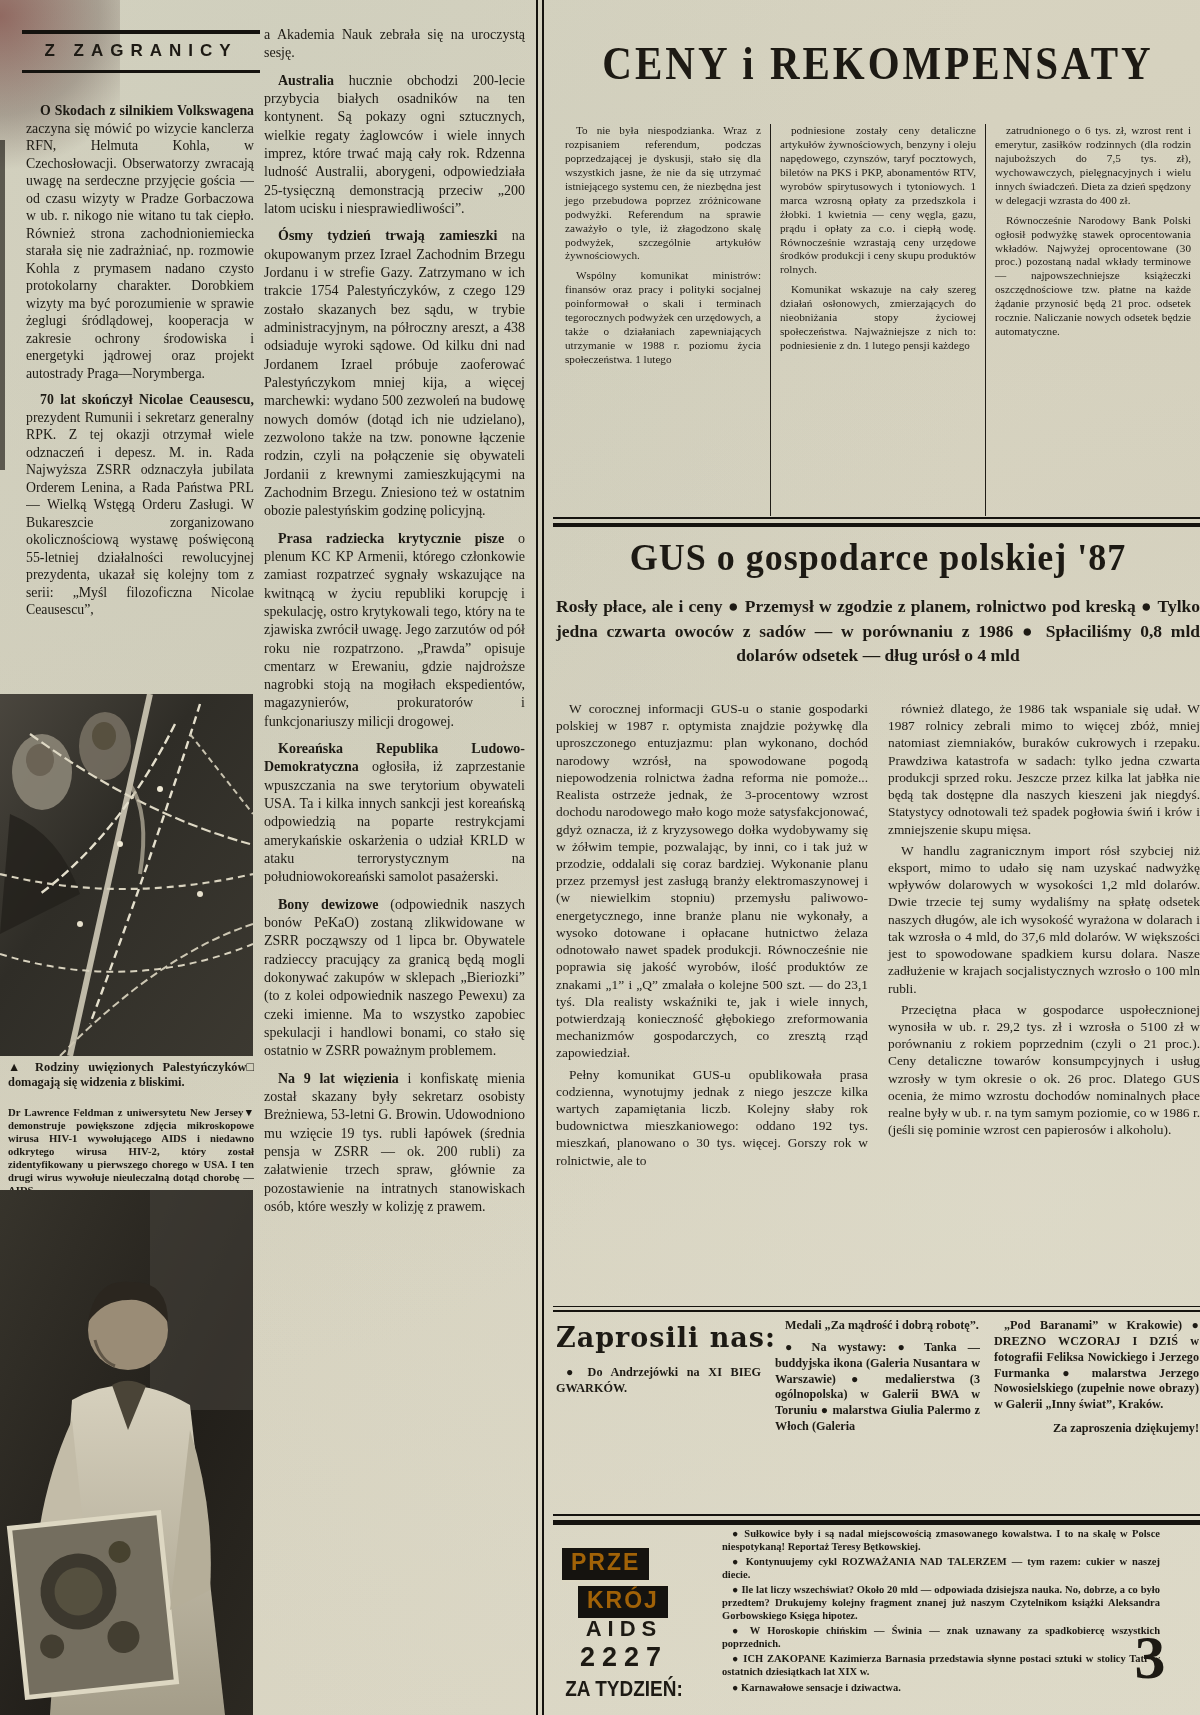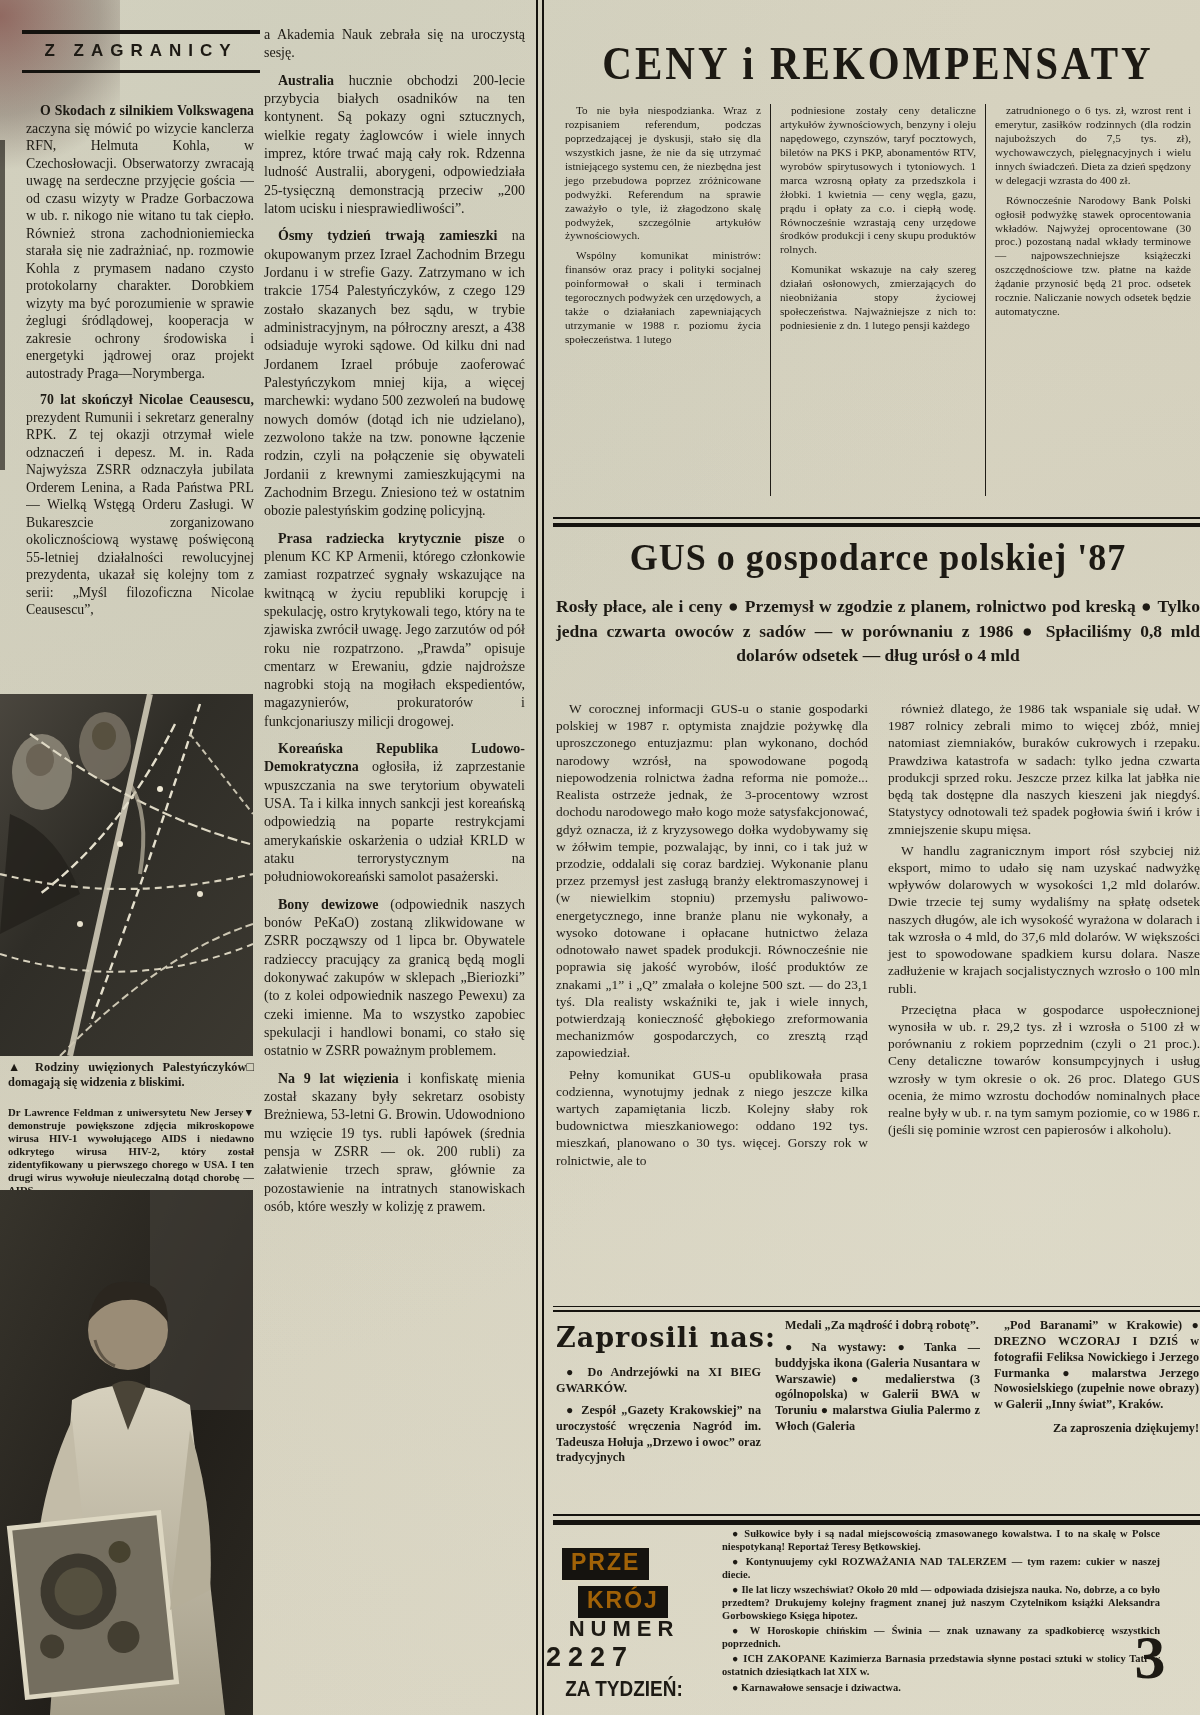--- a/index.html
+++ b/index.html
@@ -46,21 +46,21 @@
   .tri-down{float:right;color:#15130f;}
 
   
   .vrule{position:absolute;left:536px;top:0;height:1715px;width:4px;
     border-left:2px solid #15130f;border-right:2px solid #15130f;}
 
   
   .ceny-title{position:absolute;left:556px;top:36px;width:644px;text-align:center;
     font-weight:bold;font-size:41px;letter-spacing:3px;white-space:nowrap;
     transform:scaleY(1.12);transform-origin:top;}
-  .ceny-cols{position:absolute;left:556px;top:104px;width:644px;height:392px;
+  .ceny-cols{position:absolute;left:556px;top:124px;width:644px;height:392px;
     display:flex;overflow:hidden;font-family:Liberation Serif, serif;}
   .ceny-col{width:33.33%;padding:0 9px;font-size:11.2px;line-height:1.245;text-align:justify;}
   .ceny-col + .ceny-col{border-left:1px solid #201d17;}
   .ceny-col .para{margin-bottom:6px;text-indent:11px;}
 
   .rule-a{position:absolute;left:553px;top:517px;width:647px;height:4px;
     border-top:2px solid #15130f;border-bottom:4px solid #15130f;}
 
   .gus-title{position:absolute;left:556px;top:534px;width:644px;text-align:center;
     font-weight:bold;font-size:36px;letter-spacing:1px;white-space:nowrap;
@@ -88,21 +88,21 @@
     border-top:2px solid #15130f;border-bottom:5px solid #15130f;}
 
   
   .logo{position:absolute;left:562px;top:1546px;font-family:"Liberation Sans", sans-serif;}
   .logo-row{background:#15130f;color:#a16207;font-weight:bold;font-size:23px;
     letter-spacing:2px;padding:1px 9px 4px;width:fit-content;
     border-top:2px solid #ddd8c3;border-bottom:2px solid #ddd8c3;}
   .logo-row.second{margin-left:16px;margin-top:2px;}
   .numer-label{position:absolute;left:546px;top:1616px;width:156px;text-align:center;
     font-family:"Liberation Sans", sans-serif;font-weight:bold;font-size:22px;letter-spacing:6px;}
-  .numer-value{position:absolute;left:546px;top:1642px;width:156px;
+  .numer-value{position:absolute;left:546px;top:1642px;width:156px;text-align:center;
     font-family:"Liberation Sans", sans-serif;font-weight:bold;font-size:27px;letter-spacing:7px;}
   .za-tydzien{position:absolute;left:546px;top:1676px;width:156px;text-align:center;
     font-family:"Liberation Sans", sans-serif;font-weight:bold;font-size:19px;
     letter-spacing:0px;transform:scaleY(1.2);transform-origin:top;white-space:nowrap;}
   .bottom-bullets{position:absolute;left:706px;top:1528px;width:470px;height:184px;
     font-size:10.5px;font-weight:bold;line-height:1.2;text-align:justify;overflow:hidden;}
   .bottom-bullets .para{margin:0 16px 3px;text-indent:10px;}
   .page-number{position:absolute;left:1110px;top:1622px;width:80px;text-align:center;
     font-weight:bold;font-size:62px;}
 </style>
@@ -239,39 +239,38 @@
       <p class="para">Przeciętna płaca w gospodarce uspołecznionej wynosiła w ub. r. 29,2 tys. zł i wzrosła o 5100 zł w porównaniu z rokiem poprzednim (czyli o 21 proc.). Ceny detaliczne towarów konsumpcyjnych i usług wzrosły w tym okresie o ok. 26 proc. Dlatego GUS ocenia, że mimo wzrostu dochodów nominalnych płace realne były w ub. r. na tym samym poziomie, co w 1986 r. (jeśli się pominie wzrost cen papierosów i alkoholu).</p>
     </div>
   </div>
 
   <div class="rule-b"></div>
 
   <div class="zaprosili">
     <div class="zap-col">
       <div class="zap-title">Zaprosili nas:</div>
       <p class="para">● Do Andrzejówki na XI BIEG GWARKÓW.</p>
-      <p class="para">● Zespół „Gazety Krakowskiej” na uroczystość wręczenia Nagród im. Tadeusza Hołuja „Drzewo i owoc” oraz tradycyjnych</p>
     </div>
     <div class="zap-col">
       <p class="para no-indent">Medali „Za mądrość i dobrą robotę”.</p>
       <p class="para">● Na wystawy: ● Tanka — buddyjska ikona (Galeria Nusantara w Warszawie) ● medalierstwa (3 ogólnopolska) w Galerii BWA w Toruniu ● malarstwa Giulia Palermo z Włoch (Galeria</p>
     </div>
     <div class="zap-col">
       <p class="para no-indent">„Pod Baranami” w Krakowie) ● DREZNO WCZORAJ I DZIŚ w fotografii Feliksa Nowickiego i Jerzego Furmanka ● malarstwa Jerzego Nowosielskiego (zupełnie nowe obrazy) w Galerii „Inny świat”, Kraków.</p>
       <p class="para zap-thanks">Za zaproszenia dziękujemy!</p>
     </div>
   </div>
 
   <div class="rule-c"></div>
 
   <div class="logo">
     <div class="logo-row">PRZE</div>
     <div class="logo-row second">KRÓJ</div>
   </div>
-  <div class="numer-label">NUMER</div>
+  <div class="numer-label">AIDS</div>
   <div class="numer-value">2227</div>
   <div class="za-tydzien">ZA TYDZIEŃ:</div>
 
   <div class="bottom-bullets">
     <p class="para no-indent">● Sułkowice były i są nadal miejscowością zmasowanego kowalstwa. I to na skalę w Polsce niespotykaną! Reportaż Teresy Bętkowskiej.</p>
     <p class="para no-indent">● Kontynuujemy cykl ROZWAŻANIA NAD TALERZEM — tym razem: cukier w naszej diecie.</p>
     <p class="para no-indent">● Ile lat liczy wszechświat? Około 20 mld — odpowiada dzisiejsza nauka. No, dobrze, a co było przedtem? Drukujemy kolejny fragment znanej już naszym Czytelnikom książki Aleksandra Gorbowskiego Księga hipotez.</p>
     <p class="para no-indent">● W Horoskopie chińskim — Świnia — znak uznawany za spadkobiercę wszystkich poprzednich.</p>
     <p class="para no-indent">● ICH ZAKOPANE Kazimierza Barnasia przedstawia słynne postaci sztuki w stolicy Tatr w ostatnich dziesiątkach lat XIX w.</p>
     <p class="para no-indent">● Karnawałowe sensacje i dziwactwa.</p>

